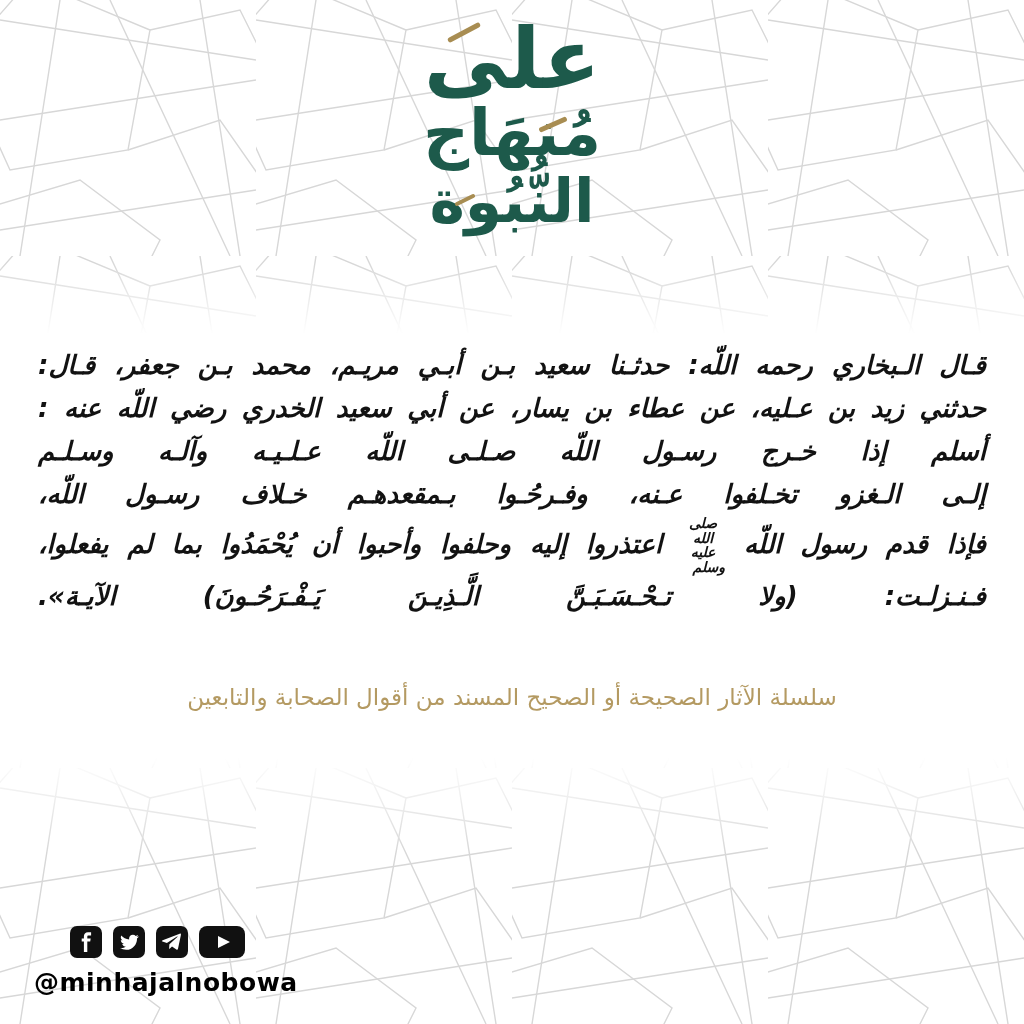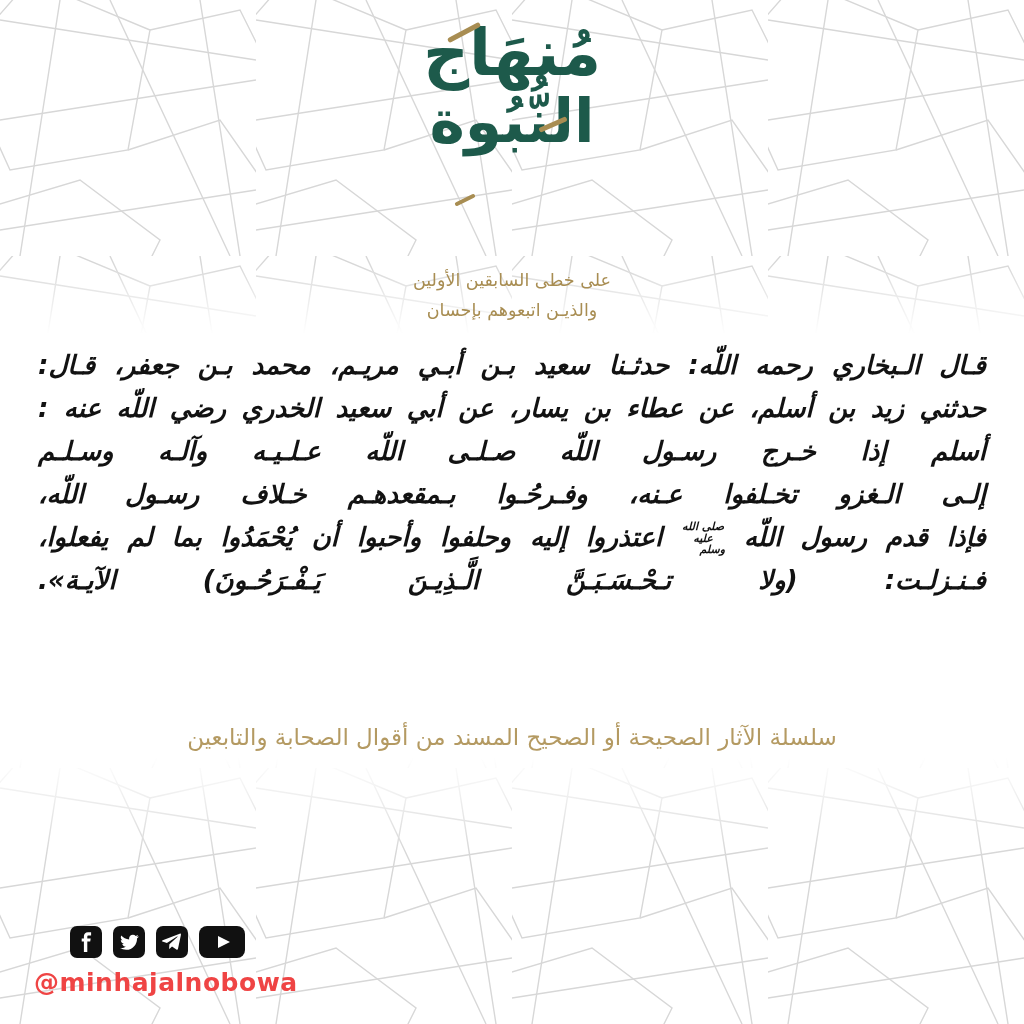--- a/index.html
+++ b/index.html
@@ -24,30 +24,30 @@
   .accent { position:absolute; background:#a88d52; border-radius:3px; }
   .accent1 { width:36px; height:5px; top:10px;  left:calc(50% - 66px); transform:rotate(-28deg); }
   .accent2 { width:30px; height:5px; top:102px; left:calc(50% + 26px); transform:rotate(-24deg); }
   .accent3 { width:22px; height:4px; top:178px; left:calc(50% - 58px); transform:rotate(-26deg); }
   .logo-sub { position:absolute; top:266px; left:0; width:100%; text-align:center;
               direction:rtl; color:#a88d52; font-size:17.5px; line-height:1.7; }
   
   .hadith { position:absolute; top:344px; right:38px; left:38px;
             direction:rtl; color:#121212; font-weight:bold; font-size:26px;font-style:italic; }
   .hadith-line { line-height:43px; text-align:justify; text-align-last:justify; }
-  .saw-badge { display:inline-block; width:44px; font-size:11px; font-weight:bold;
+  .saw-badge { display:inline-block; width:44px; font-size:14px; font-weight:bold;
                line-height:1.05; text-align:center; vertical-align:middle; color:#121212; }
   
   .series { position:absolute; top:684px; left:0; width:100%; text-align:center;
-            direction:rtl; color:#b49a62; font-size:23px;margin-top:40px; }
+            direction:rtl; color:#b49a62; font-size:23px; }
   
   .footer { position:absolute; left:34px; top:926px; }
   .social-row { display:flex; gap:11px; align-items:center; margin-left:36px; }
   .social-row svg { display:block; }
-  .handle { margin-top:10px; font-size:25px; font-weight:bold; color:#ef4444;
+  .handle { margin-top:10px; font-size:25px; font-weight:bold; color:#000000;
             letter-spacing:0.5px; font-family:"DejaVu Sans", sans-serif; }
 </style>
 </head>
 <body>
 
 <div class="canvas">
 
   <svg class="bg" width="1024" height="1024">
     <defs>
       <pattern id="geo" width="256" height="256" patternUnits="userSpaceOnUse">
@@ -69,31 +69,28 @@
   </svg>
 
   <div class="fade-top"></div>
   <div class="white-solid"></div>
   <div class="fade-bottom"></div>
 
   <div class="logo">
     <span class="accent accent1"></span>
     <span class="accent accent2"></span>
     <span class="accent accent3"></span>
+    <div class="logo-l1">على</div>
     <div class="logo-l2">مُنهَاج</div>
     <div class="logo-l3">النُّبُوة</div>
-  </div>
-  <div class="logo-sub">
-    <div>على خطى السابقين الأولين</div>
-    <div>والذيـن اتبعوهم بإحسان</div>
   </div>
 
   <div class="hadith">
     <div class="hadith-line">قـال الـبخاري رحمه اللّه: حدثـنا سعيد بـن أبـي مريـم، محمد بـن جعفر، قـال:</div>
-    <div class="hadith-line">حدثني زيد بن أسلم، عن عطاء بن يسار، عن أبي سعيد الخدري رضي اللّه عنه :</div>
+    <div class="hadith-line">حدثني زيد بن عـليه، عن عطاء بن يسار، عن أبي سعيد الخدري رضي اللّه عنه :</div>
     <div class="hadith-line">أسلم إذا خـرج رسـول اللّه صـلـى اللّه عـلـيـه وآلـه وسـلـم</div>
     <div class="hadith-line">إلـى الـغزو تخـلفوا عـنه، وفـرحُـوا بـمقعدهـم خـلاف رسـول اللّه،</div>
     <div class="hadith-line"><span>فإذا قدم رسول اللّه</span> <span class="saw-badge">صلى الله عليه وسلم</span> <span>اعتذروا إليه وحلفوا وأحبوا أن يُحْمَدُوا بما لم يفعلوا،</span></div>
     <div class="hadith-line">فـنـزلـت: (ولا تـحْـسَـبَـنَّ الَّـذِيـنَ يَـفْـرَحُـونَ) الآيـة».</div>
   </div>
 
   <div class="series">سلسلة الآثار الصحيحة أو الصحيح المسند من أقوال الصحابة والتابعين</div>
 
   <div class="footer">
     <div class="social-row">

